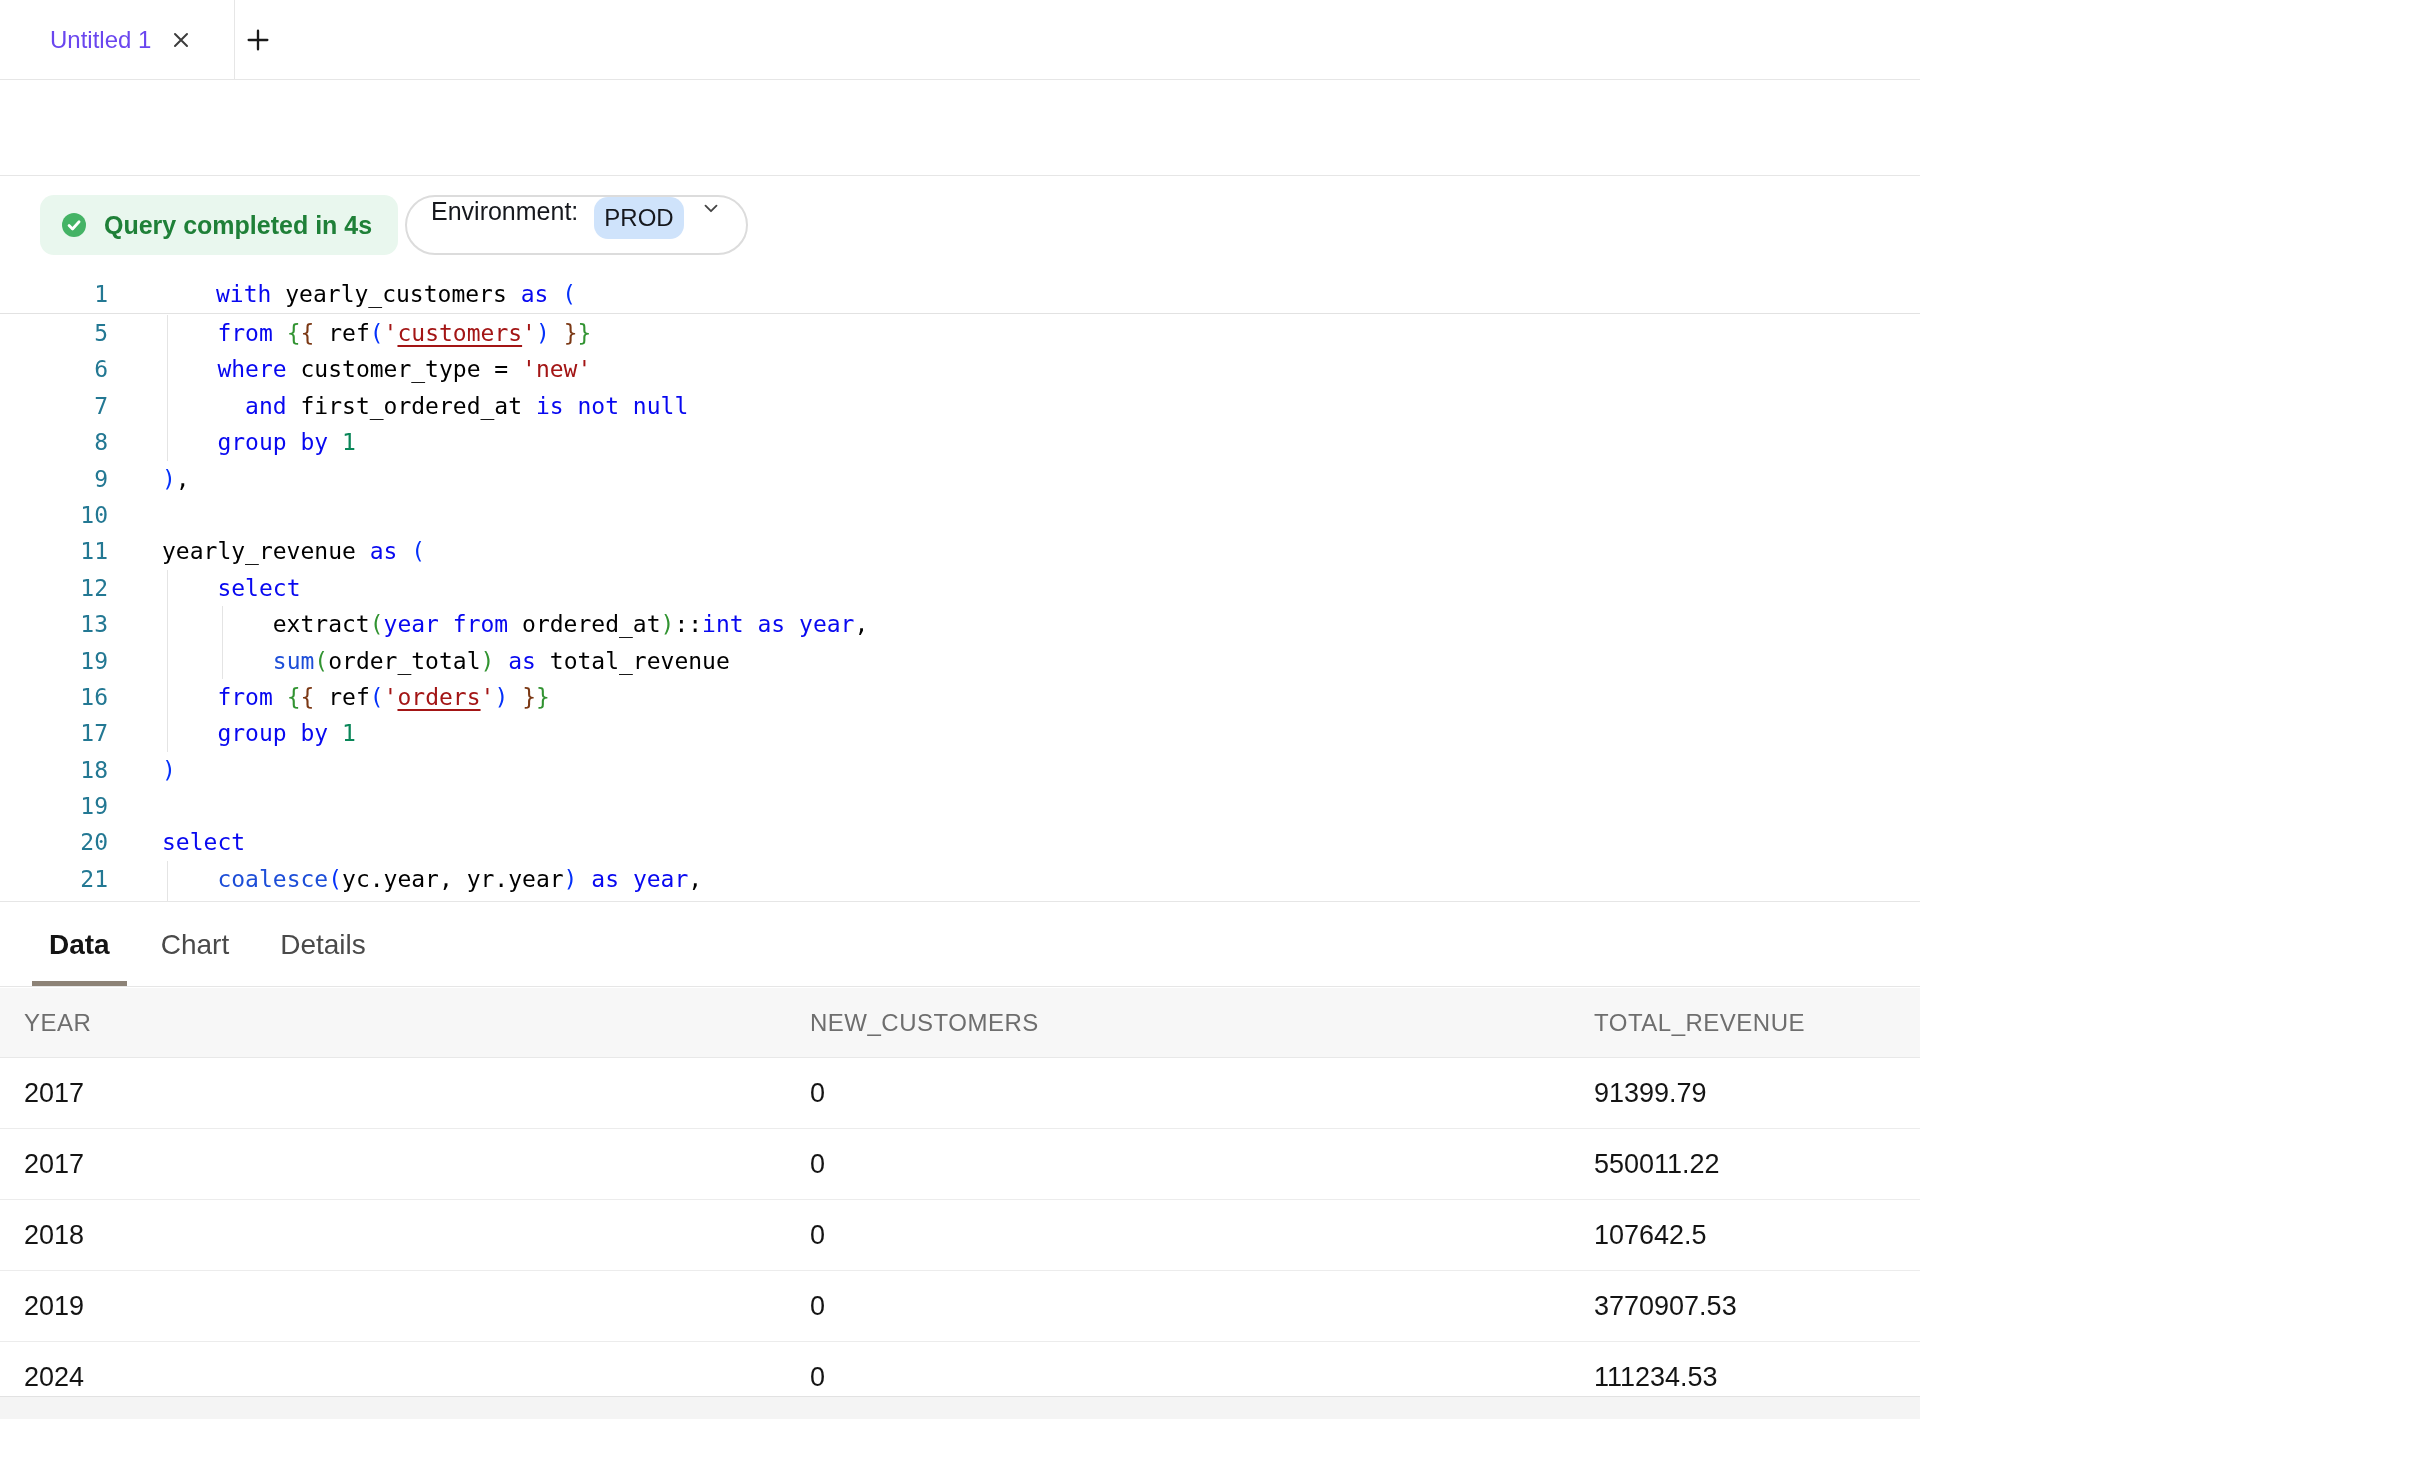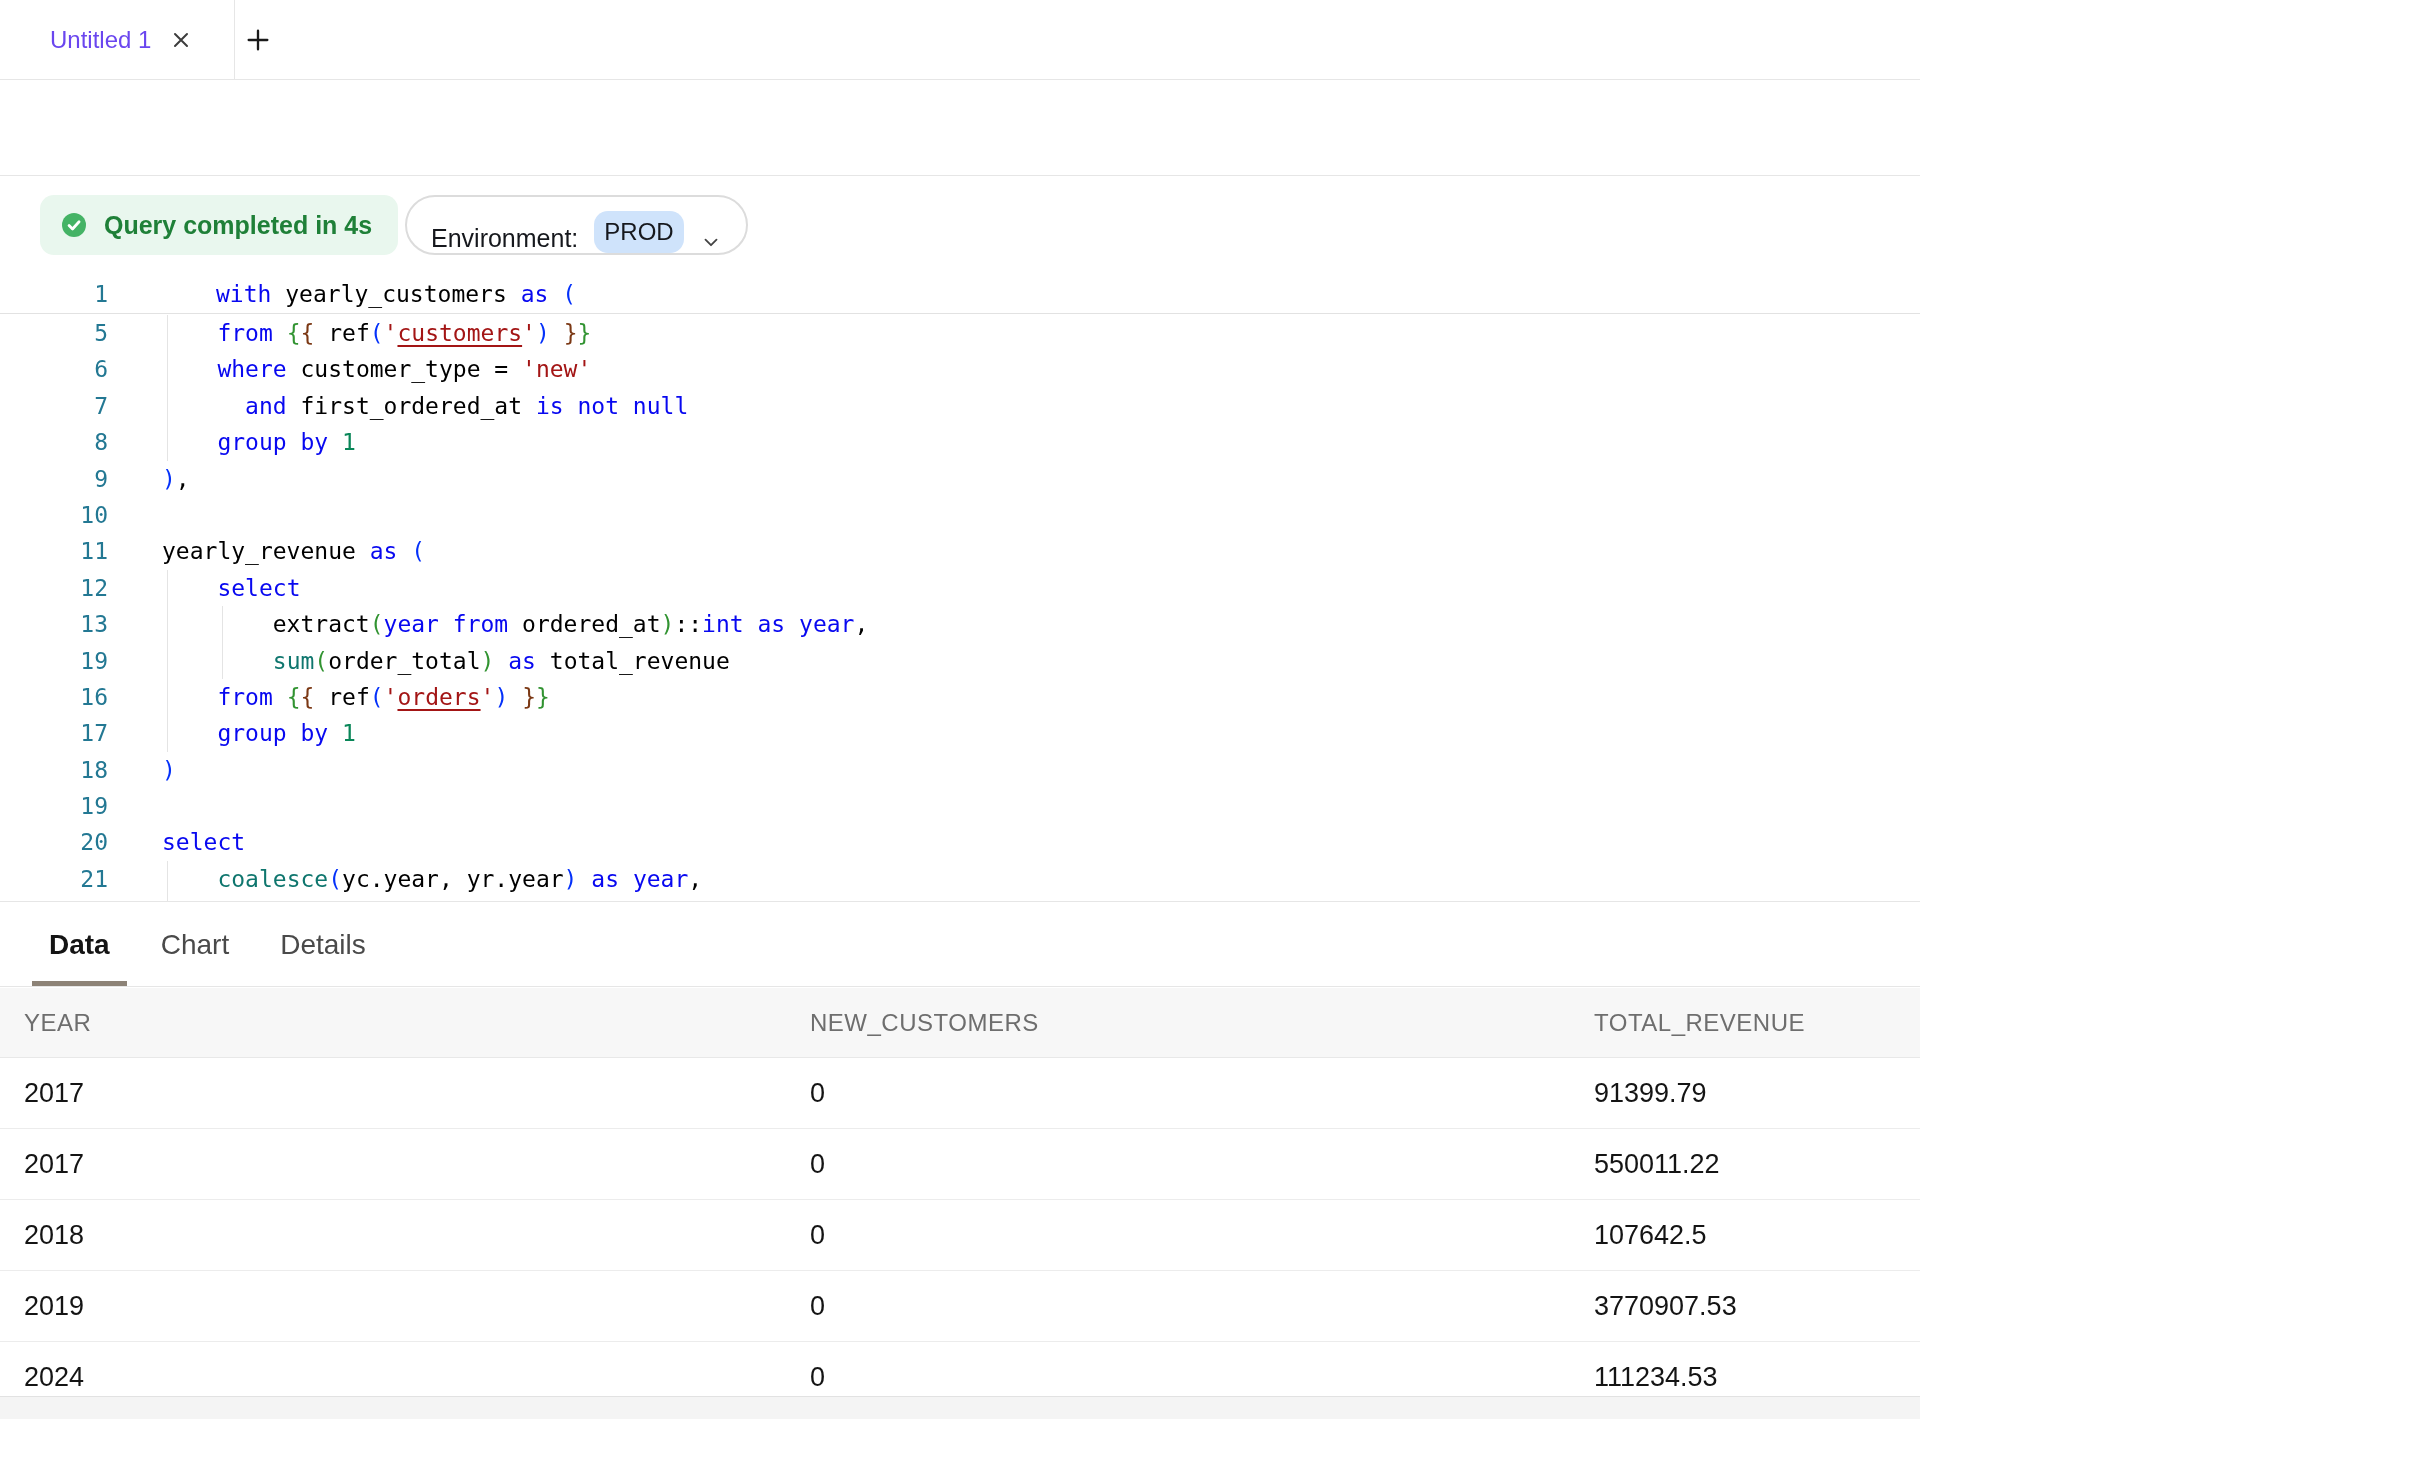--- a/index.html
+++ b/index.html
@@ -21,34 +21,34 @@
   .develop-btn { position:absolute; left:1983px; top:95px; width:178px; height:66px; border:2px solid #a9a9a9; border-radius:12px;
                  background:#fff; display:flex; align-items:center; justify-content:center; gap:14px; font-size:26px; color:#1a1a1a; }
   .run-btn { position:absolute; left:2190px; top:95px; width:130px; height:66px; border-radius:12px; background:#1b1b1b;
              display:flex; align-items:center; justify-content:center; gap:12px; font-size:26px; color:#fff; }
   
   .statusrow { position:absolute; left:0; top:177px; width:2332px; height:98px; background:#fff; }
   .status-pill { position:absolute; left:40px; top:18px; height:60px; border-radius:14px; background:#e9f7ee;
                  display:flex; align-items:center; gap:14px; padding:0 26px 0 18px; }
   .status-pill .status-text { font-size:25px; font-weight:600; color:#1f8038; }
   .env-pill { position:absolute; left:405px; top:18px; height:60px; border-radius:30px; background:#fff; border:2px solid #dcdcdc;
-              display:flex; align-items:flex-end; gap:16px; padding:0 24px; }
+              display:flex; align-items:flex-start; gap:16px; padding:0 24px; }
   .env-label { font-size:25px; color:#16181d; }
   .env-badge { background:#cfe3fb; border-radius:14px; height:42px; display:flex; align-items:center; padding:0 10px;
                font-size:24px; font-weight:500; color:#16181d; }
   
   .editor { position:absolute; left:0; top:275px; width:2332px; height:672px; background:#fff; overflow:hidden; }
   .code-body { position:absolute; left:0; top:40px; width:2260px; height:632px; overflow:hidden; }
   .crow { display:flex; height:36.4px; line-height:36.4px; font-family:"DejaVu Sans Mono", monospace; font-size:23px; }
   .lnum { width:108px; text-align:right; color:#237893; flex:none; }
   .cl { position:relative; white-space:pre; margin-left:54px; flex:1; }
   .guide { position:absolute; top:0; bottom:0; border-left:1px solid #e4e4e4; }
   .t-kw{color:#0808f0} .t-pl{color:#000} .t-str{color:#a31515}
   .t-ref{color:#a31515; text-decoration:underline; text-underline-offset:4px;}
-  .t-num{color:#098658} .t-fn{color:#0f766e} .t-b1{color:#0431fa} .t-b2{color:#319331} .t-b3{color:#7b3814}
+  .t-num{color:#098658} .t-fn{color:#1d4ed8} .t-b1{color:#0431fa} .t-b2{color:#319331} .t-b3{color:#7b3814}
   .sticky { position:absolute; left:0; top:0; width:2062px; height:39px; background:#fff; border-bottom:1px solid #e2e2e2; z-index:5; }
   .sticky .crow { height:38px; line-height:38px; }
   .minimap { position:absolute; left:2070px; top:-2px; width:150px; z-index:6; }
   .ml { white-space:pre; font-family:"DejaVu Sans Mono", monospace; font-size:3.4px; line-height:4.15px; letter-spacing:-0.3px; }
   .scroll-dash { position:absolute; left:2303px; top:403px; width:28px; height:6px; background:#434343; z-index:7; }
   
   .results { position:absolute; left:0; top:901px; width:2332px; height:517px; border-top:1px solid #e6e6e6; background:#fff; }
   .tabsrow { position:absolute; left:0; top:0; width:2332px; height:85px; border-bottom:1px solid #e6e6e6; }
   .tabs { position:absolute; left:49px; top:0; height:85px; display:flex; gap:51px; align-items:center; }
   .rtab { font-size:28px; color:#4a4a4a; }

